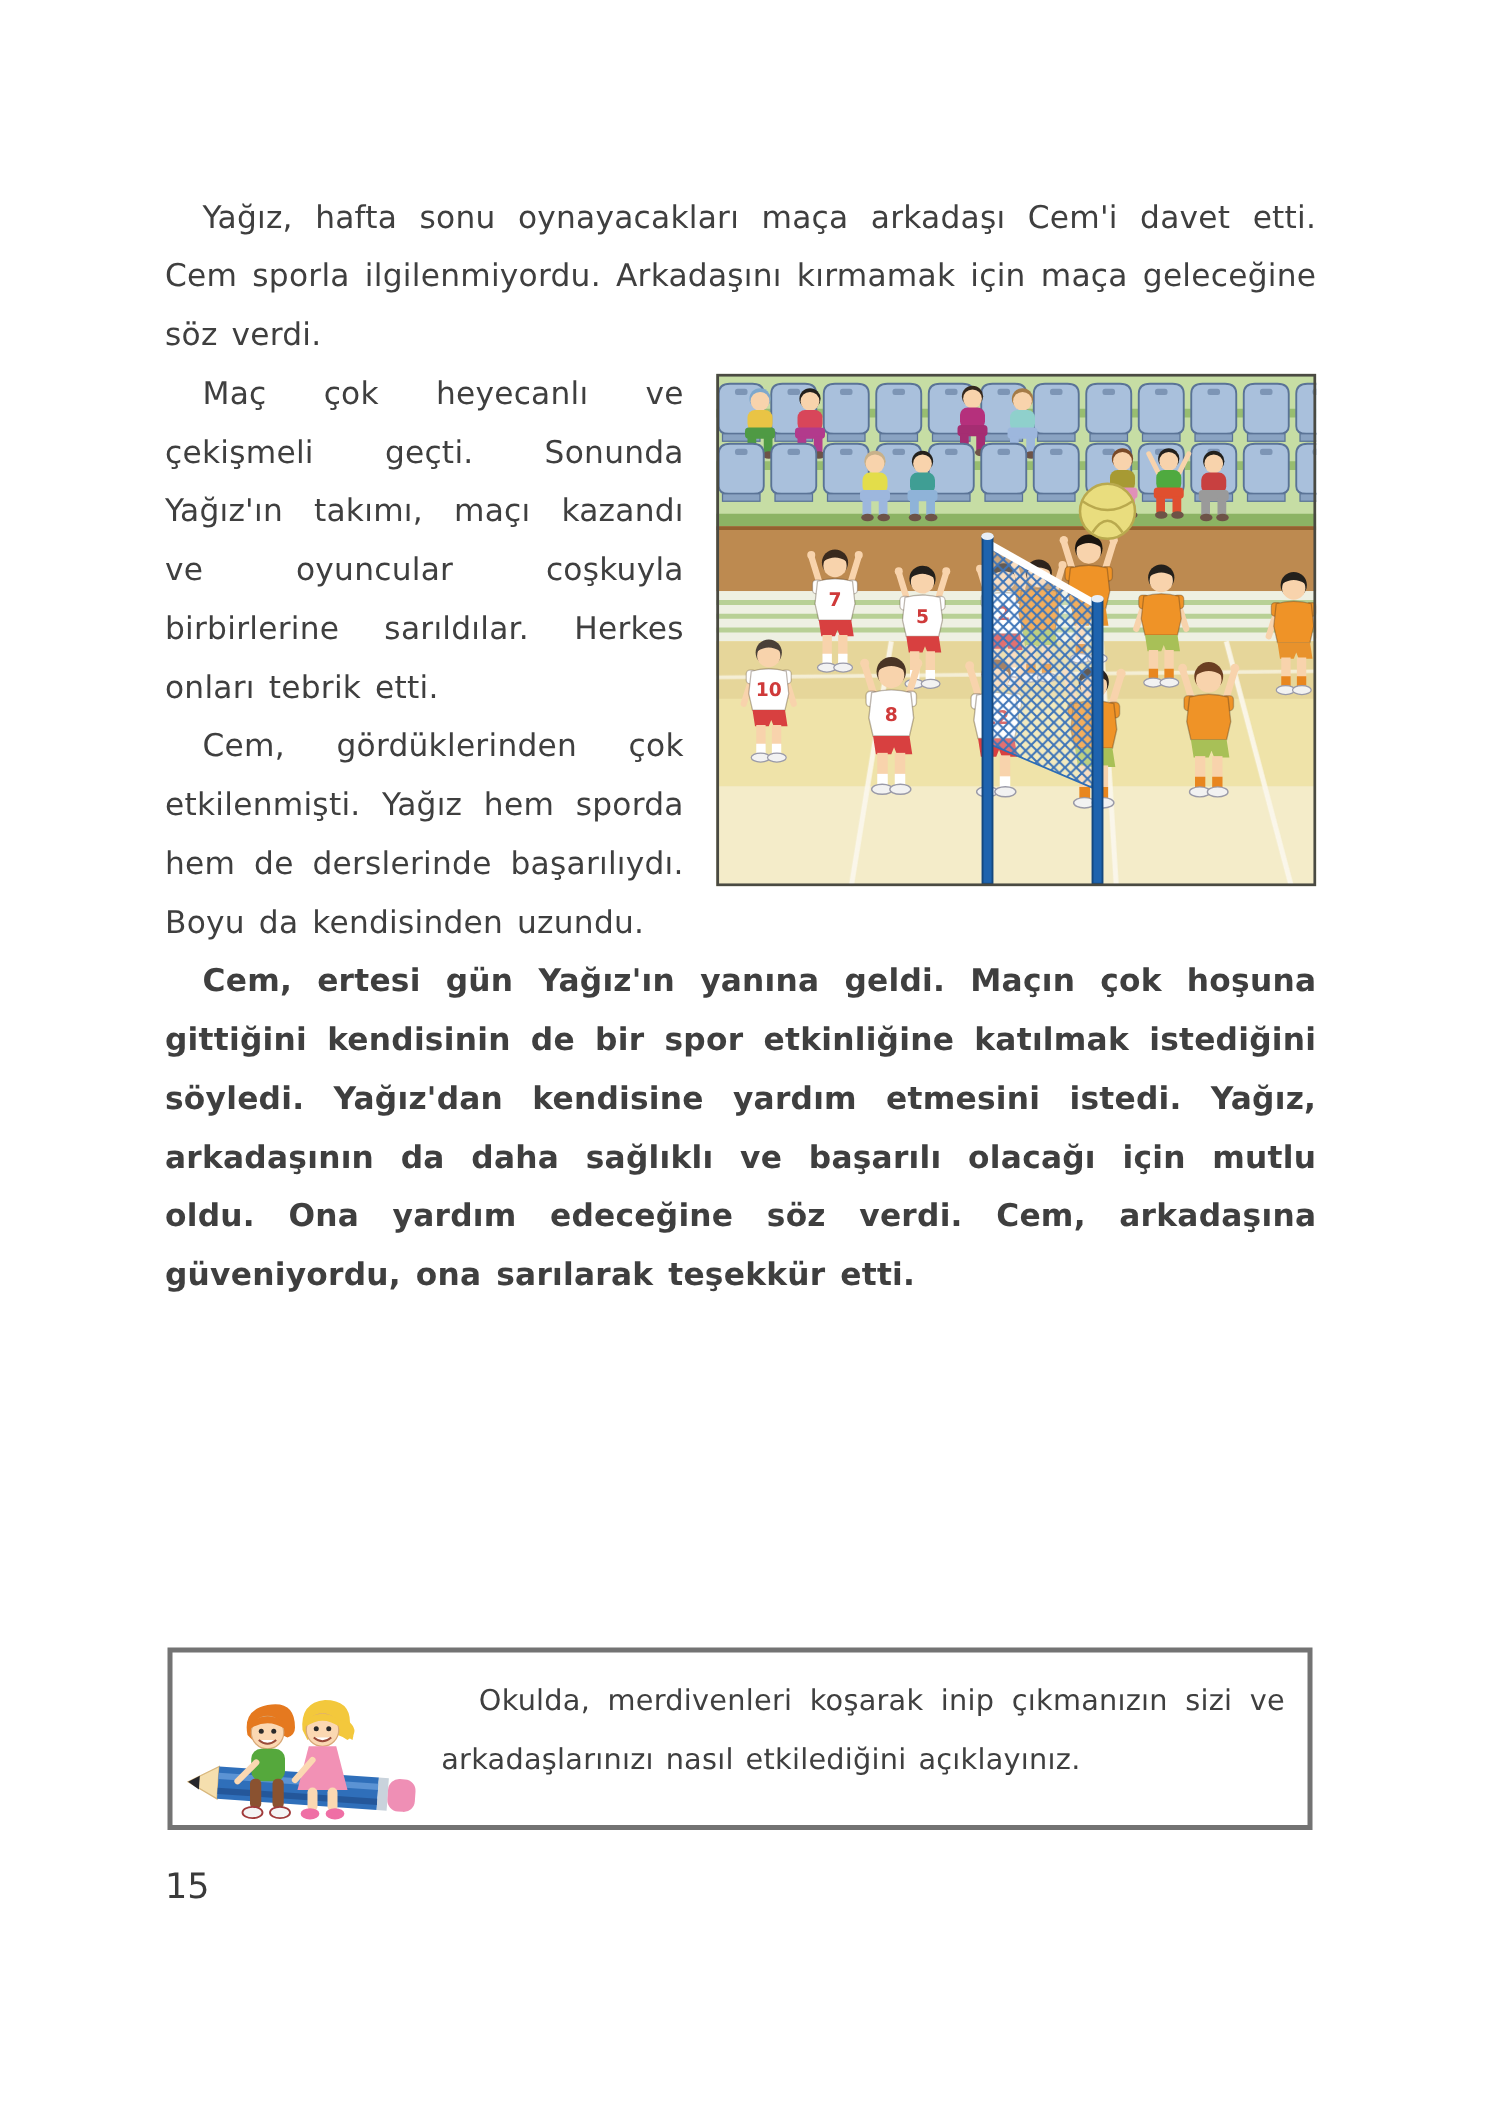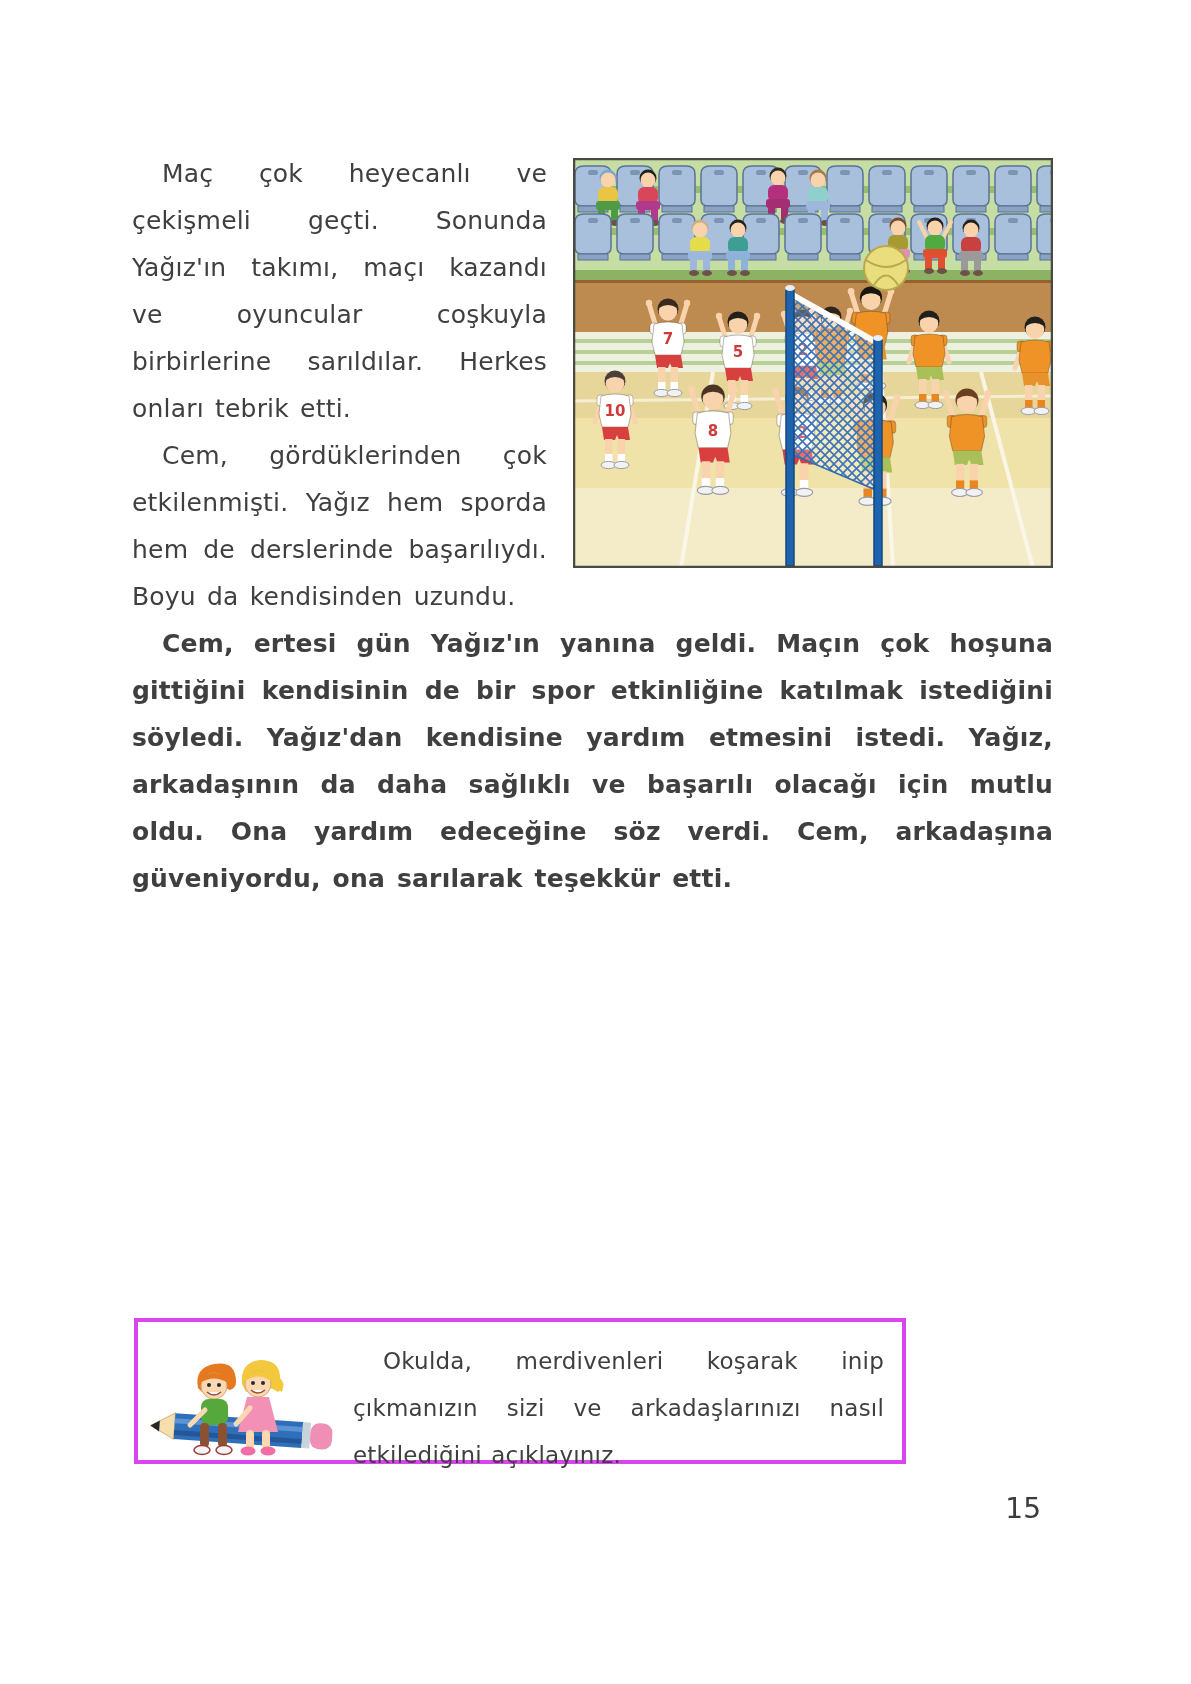--- a/index.html
+++ b/index.html
@@ -30,61 +30,62 @@
   figure.match{
     float:right;
     width:480px;height:410px;
     margin:8px 0 24px 26px;
     padding:0;
   }
   figure.match svg{display:block;width:480px;height:410px;}
   .activity{
     position:absolute;
     left:134px;top:1318px;
-    width:772px;height:146px;
-    border:4px solid #d946ef;
+    width:916px;height:146px;
+    border:4px solid #737373;
     box-sizing:border-box;
     background:#ffffff;
   }
   .activity-art{
     position:absolute;left:6px;bottom:2px;
     width:205px;height:132px;
   }
   .activity-art svg{display:block;width:205px;height:132px;}
   .activity-text{
     margin:16px 18px 0 215px;
     font-size:23px;
     line-height:47px;
     text-align:justify;
     text-indent:30px;
     letter-spacing:.2px;
     word-spacing:2px;
     color:#3f3f3f;
   }
   .pageno{
     position:absolute;
-    left:120px;top:1492px;
+    left:132px;top:1492px;
     width:921px;
-    text-align:right;
+    text-align:left;
     font-size:28px;
     color:#3a3a3a;
   }
   
   .jersey-num{
     font-family:"DejaVu Sans", sans-serif;
     font-size:15px;font-weight:bold;
     fill:#cf3a3a;text-anchor:middle;
   }
 </style>
 </head>
 <body>
 
 <div class="sheet">
 
   <div class="content">
+    <p>Yağız, hafta sonu oynayacakları maça arkadaşı Cem'i davet etti. Cem sporla ilgilenmiyordu. Arkadaşını kırmamak için maça geleceğine söz verdi.</p>
 
     <figure class="match" aria-label="Tribündeki seyircilerin önünde oynanan voleybol maçı: beyaz formalı takım ile turuncu formalı takım file başında, top havada">
       <svg viewBox="0 0 480 410" xmlns="http://www.w3.org/2000/svg" style="--skin:#f8d3ac;--sock:#ffffff;">
         <defs>
           <g id="seat">
             <path d="M0,8 Q0,0 9,0 H27 Q36,0 36,8 V34 Q36,40 28,40 H8 Q0,40 0,34 Z" fill="#a9c0dc" stroke="#5a7396" stroke-width="1.5"></path>
             <rect x="13" y="4" width="10" height="5" rx="2" fill="#7d95b5"></rect>
             <rect x="3" y="40" width="30" height="6" fill="#8aa3c2" stroke="#5a7396" stroke-width="1"></rect>
           </g>
           <g id="sit">

